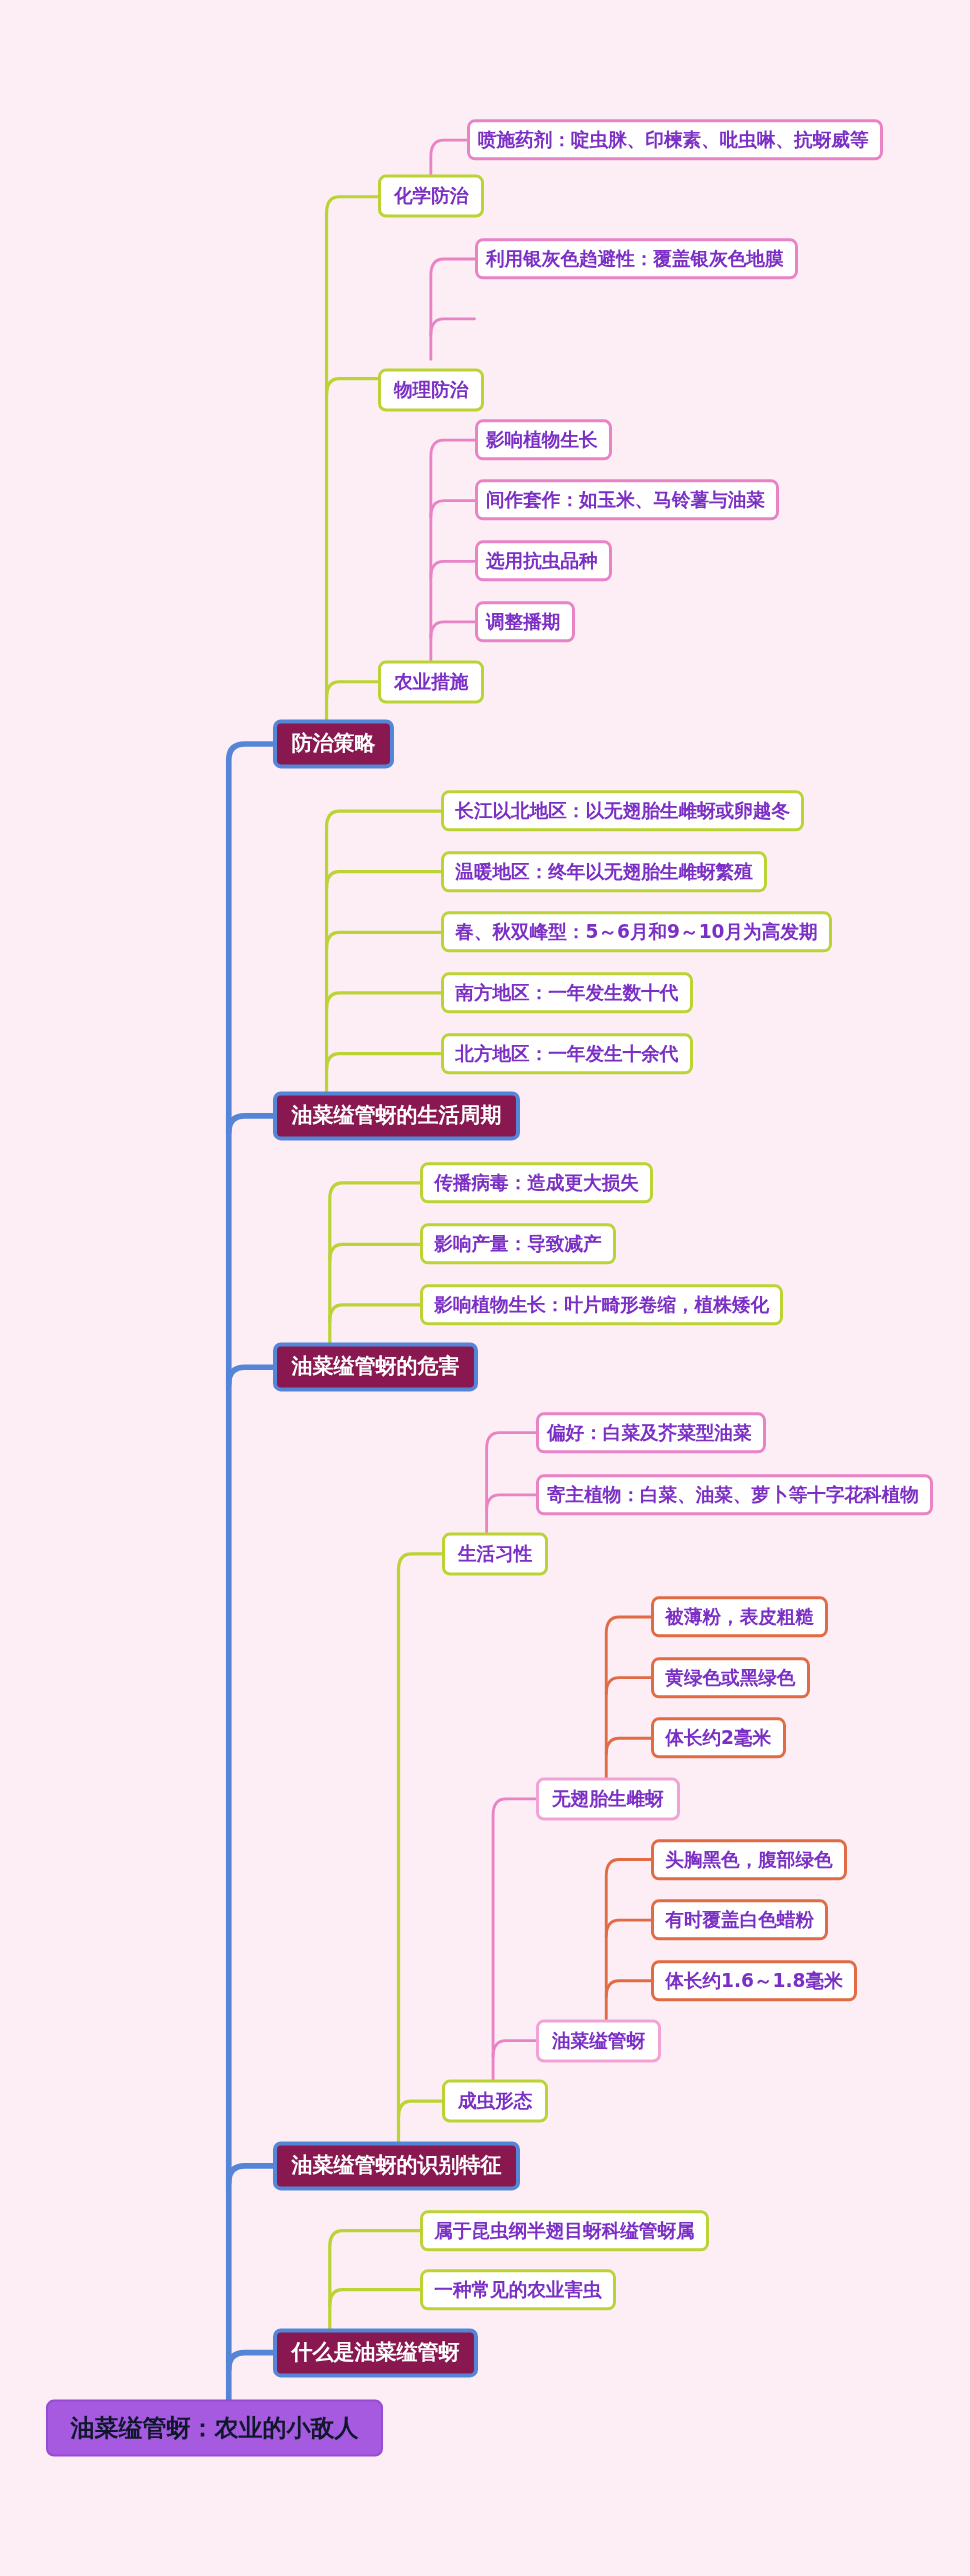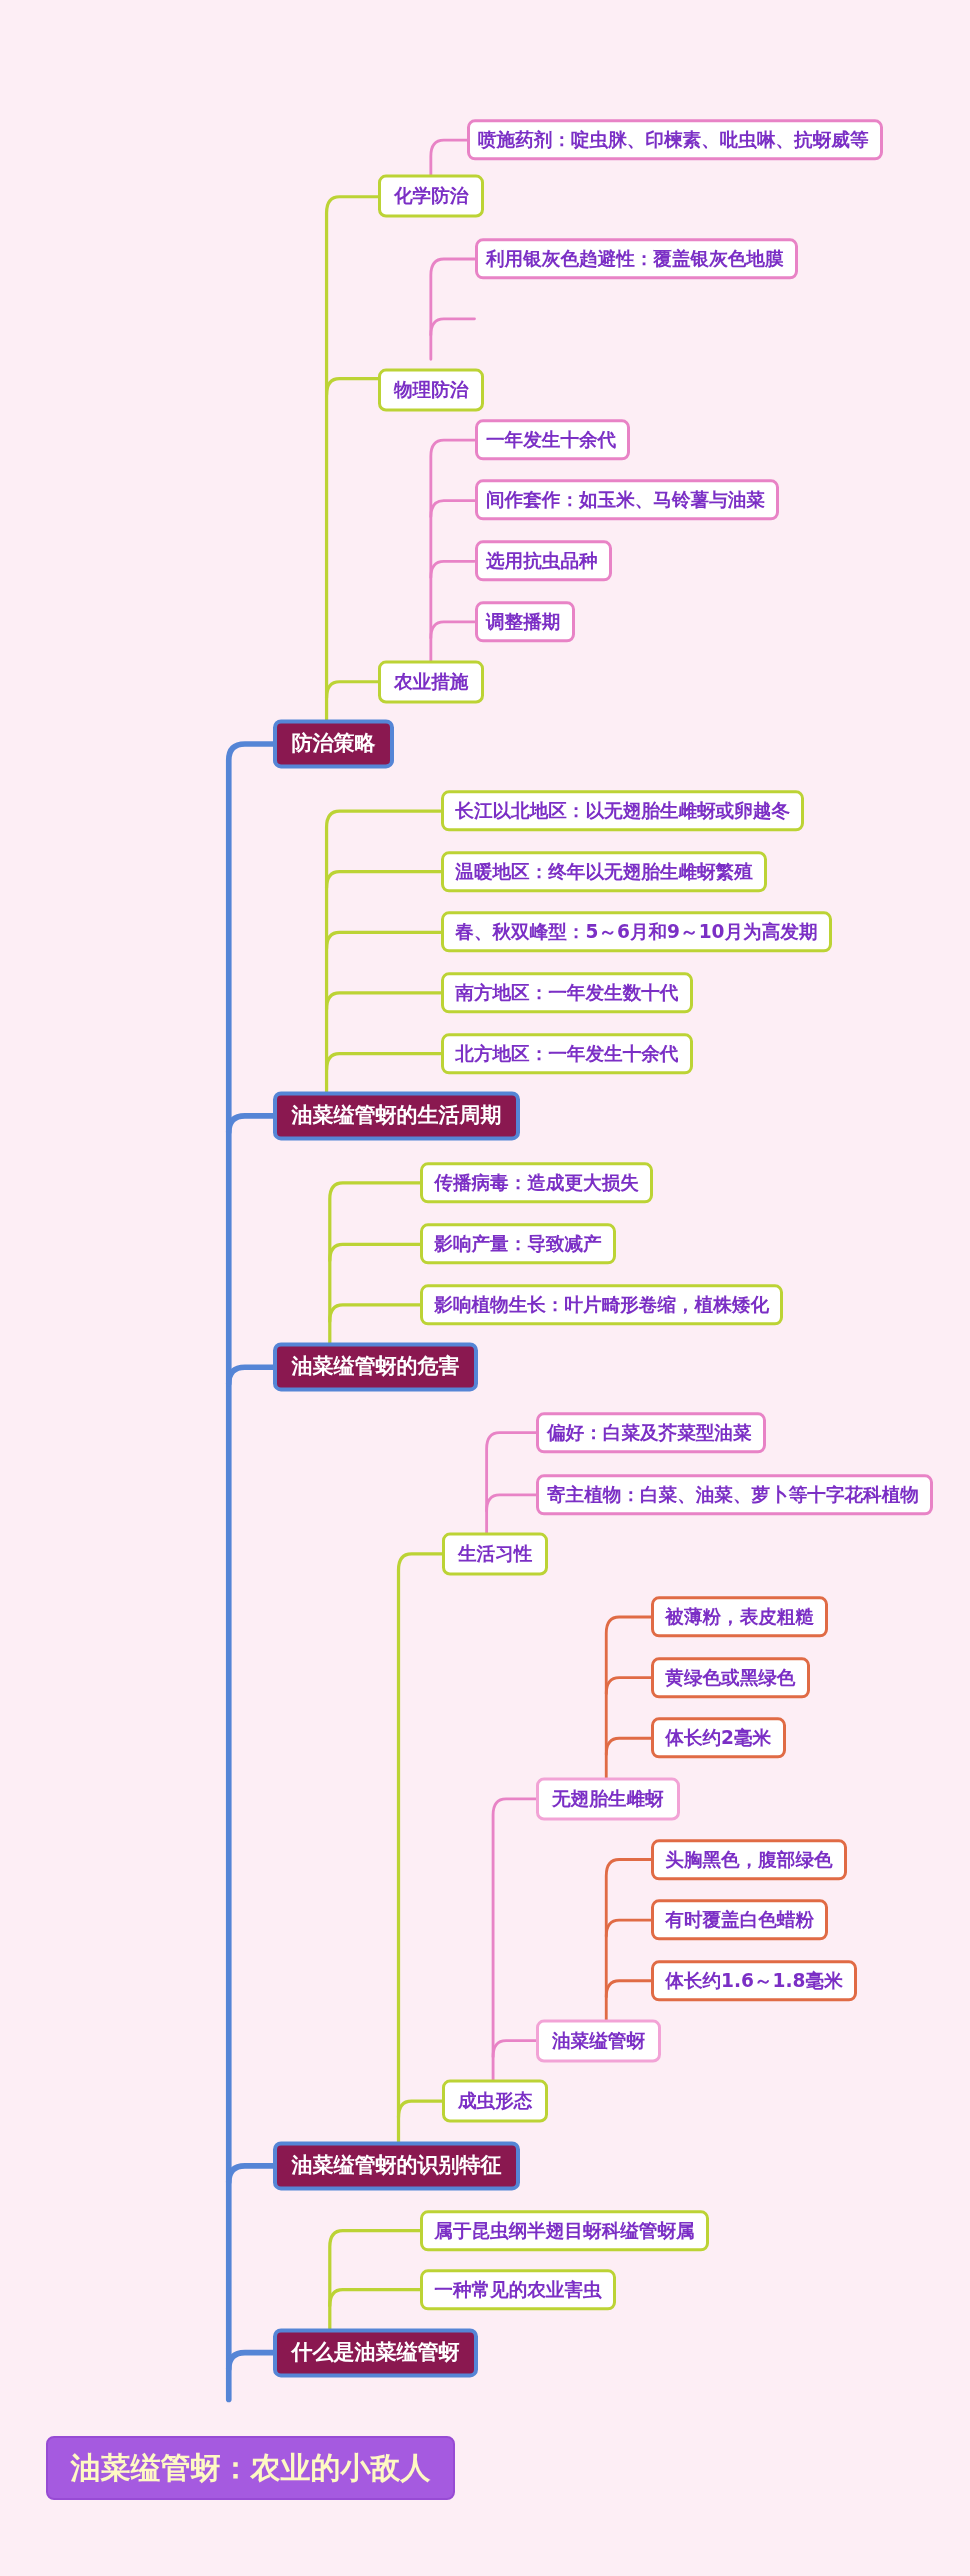--- a/index.html
+++ b/index.html
@@ -33,25 +33,24 @@
   .b-green{border-color:var(--green,#bcd335);}
   .b-orange{border-color:var(--orange,#e06b45);}
   .b-lightpink{border-color:var(--light-pink,#f2a3d6);}
   .main{
     font-size:21px;padding:8px 14.6px;
     background:var(--main-fill,#8a1850);
     color:#ffffff;
     border:4px solid var(--spine-blue,#5585d6);
   }
   .root{
-    font-size:30px;padding:12px 22.6px;
+    font-size:24px;padding:12px 22.6px;
     background:var(--root-fill,#a55ae0);
-    color:#fef9c3;
+    color:#0f172a;
     border:2.4px solid var(--root-border,#974bd4);
-    margin-top:40px;
   }
 </style>
 </head>
 <body>
 
 <div class="canvas">
 
   <svg class="wires" width="970" height="2576" viewBox="0 0 1200 3186">
 
     <g class="stroke-blue">
@@ -128,21 +127,21 @@
     <g class="stroke-green">
       <path d="M408,2882 L408,2779 Q408,2759 424,2759 L520,2759"></path>
       <path d="M408,2852 Q408,2832 424,2832 L520,2832"></path>
     </g>
   </svg>
 
   <div class="node leaf b-pink" style="left:467px;top:140px">喷施药剂：啶虫脒、印楝素、吡虫啉、抗蚜威等</div>
   <div class="node mid b-green" style="left:378px;top:196px">化学防治</div>
   <div class="node leaf b-pink" style="left:475px;top:259px">利用银灰色趋避性：覆盖银灰色地膜</div>
   <div class="node mid b-green" style="left:378px;top:390px">物理防治</div>
-  <div class="node leaf b-pink" style="left:475px;top:440px">一年发生十余代</div>
+  <div class="node leaf b-pink" style="left:475px;top:440px">影响植物生长</div>
   <div class="node leaf b-pink" style="left:475px;top:500px">间作套作：如玉米、马铃薯与油菜</div>
   <div class="node leaf b-pink" style="left:475px;top:561px">选用抗虫品种</div>
   <div class="node leaf b-pink" style="left:475px;top:622px">调整播期</div>
   <div class="node mid b-green" style="left:378px;top:682px">农业措施</div>
   <div class="node main" style="left:273px;top:744px">防治策略</div>
 
   <div class="node leaf b-green" style="left:441px;top:811px">长江以北地区：以无翅胎生雌蚜或卵越冬</div>
   <div class="node leaf b-green" style="left:441px;top:872px">温暖地区：终年以无翅胎生雌蚜繁殖</div>
   <div class="node leaf b-green" style="left:441px;top:932px">春、秋双峰型：5～6月和9～10月为高发期</div>
   <div class="node leaf b-green" style="left:441px;top:993px">南方地区：一年发生数十代</div>

